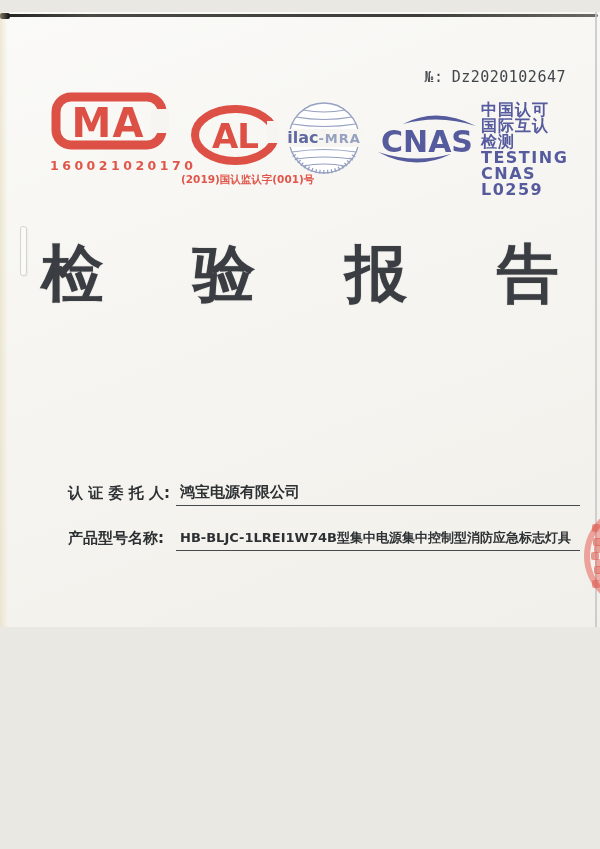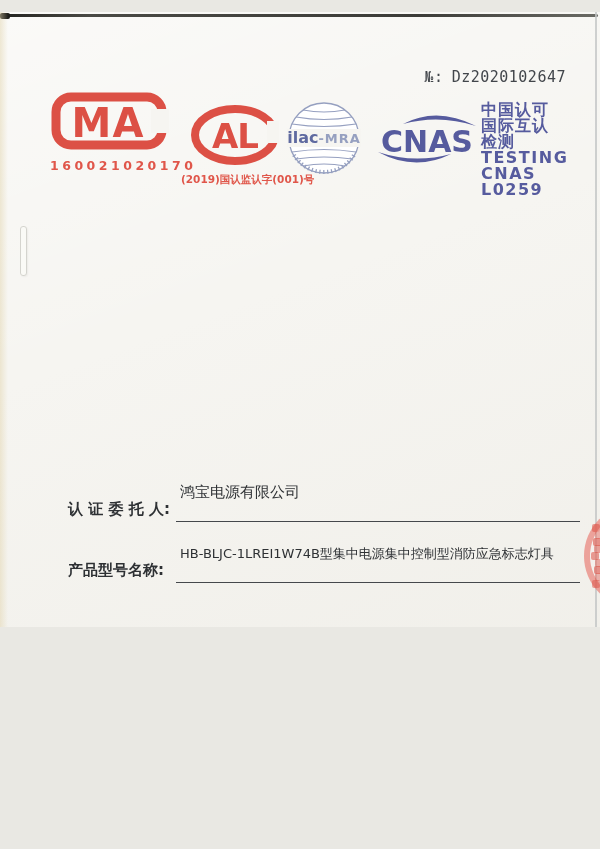--- a/index.html
+++ b/index.html
@@ -38,22 +38,22 @@
   .cnas-tagline .latin{letter-spacing:1.5px;}
   
   .title{position:absolute;top:220px;left:0;width:100%;text-align:center;
          font-size:62px;font-weight:900;color:var(--title-ink);
          letter-spacing:.55em;text-indent:.55em;white-space:nowrap;
          text-shadow:0 0 1px rgba(58,61,65,.55);}
   
   .fields{position:absolute;left:68px;right:20px;top:471px;}
   .row{display:flex;align-items:flex-end;margin-bottom:23px;}
   .row .lbl{flex:0 0 108px;font-size:15px;font-weight:700;color:var(--ink);white-space:nowrap;padding-bottom:3px;}
-  .row .val{flex:1;border-bottom:1.5px solid #45484c;font-size:15px;font-weight:400;color:var(--ink);
-            padding:0 0 19px 4px;white-space:nowrap;overflow:hidden;}
+  .row .val{flex:1;border-bottom:1.5px solid #45484c;font-size:15px;font-weight:700;color:var(--ink);
+            padding:0 0 3px 4px;white-space:nowrap;overflow:hidden;}
   .row.dense .val{font-size:13px;}
   
   .stamp{position:absolute;left:584px;top:492px;width:104px;height:104px;border-radius:50%;
          border:6px solid rgba(228,99,88,.55);background:rgba(255,245,243,.25);}
   .stamp::before{content:"";position:absolute;left:2px;top:14px;width:8px;height:8px;border-radius:2px;background:rgba(220,80,68,.55);
      box-shadow:1px 14px 0 rgba(220,80,68,.6),-1px 28px 0 rgba(220,80,68,.55),2px 42px 0 rgba(220,80,68,.6),0 56px 0 rgba(220,80,68,.5),3px 7px 0 rgba(220,80,68,.4),3px 35px 0 rgba(220,80,68,.45),3px 49px 0 rgba(220,80,68,.4),2px 21px 0 rgba(220,80,68,.5);}
   
   .footer{position:absolute;top:720px;left:0;width:100%;text-align:center;
           font-size:16.5px;font-weight:700;color:var(--title-ink);letter-spacing:2px;}
 </style>
@@ -114,20 +114,21 @@
   </div>
 
   <div class="cnas-tagline">
     <div>中国认可</div>
     <div>国际互认</div>
     <div>检测</div>
     <div class="latin">TESTING</div>
     <div class="latin">CNAS L0259</div>
   </div>
 
+  <h1 class="title">检 验 报 告</h1>
 
   <div class="fields">
     <div class="row">
       <span class="lbl">认 证 委 托 人:</span>
       <span class="val">鸿宝电源有限公司</span>
     </div>
     <div class="row dense">
       <span class="lbl">产品型号名称:</span>
       <span class="val">HB-BLJC-1LREⅠ1W74B型集中电源集中控制型消防应急标志灯具</span>
     </div>

